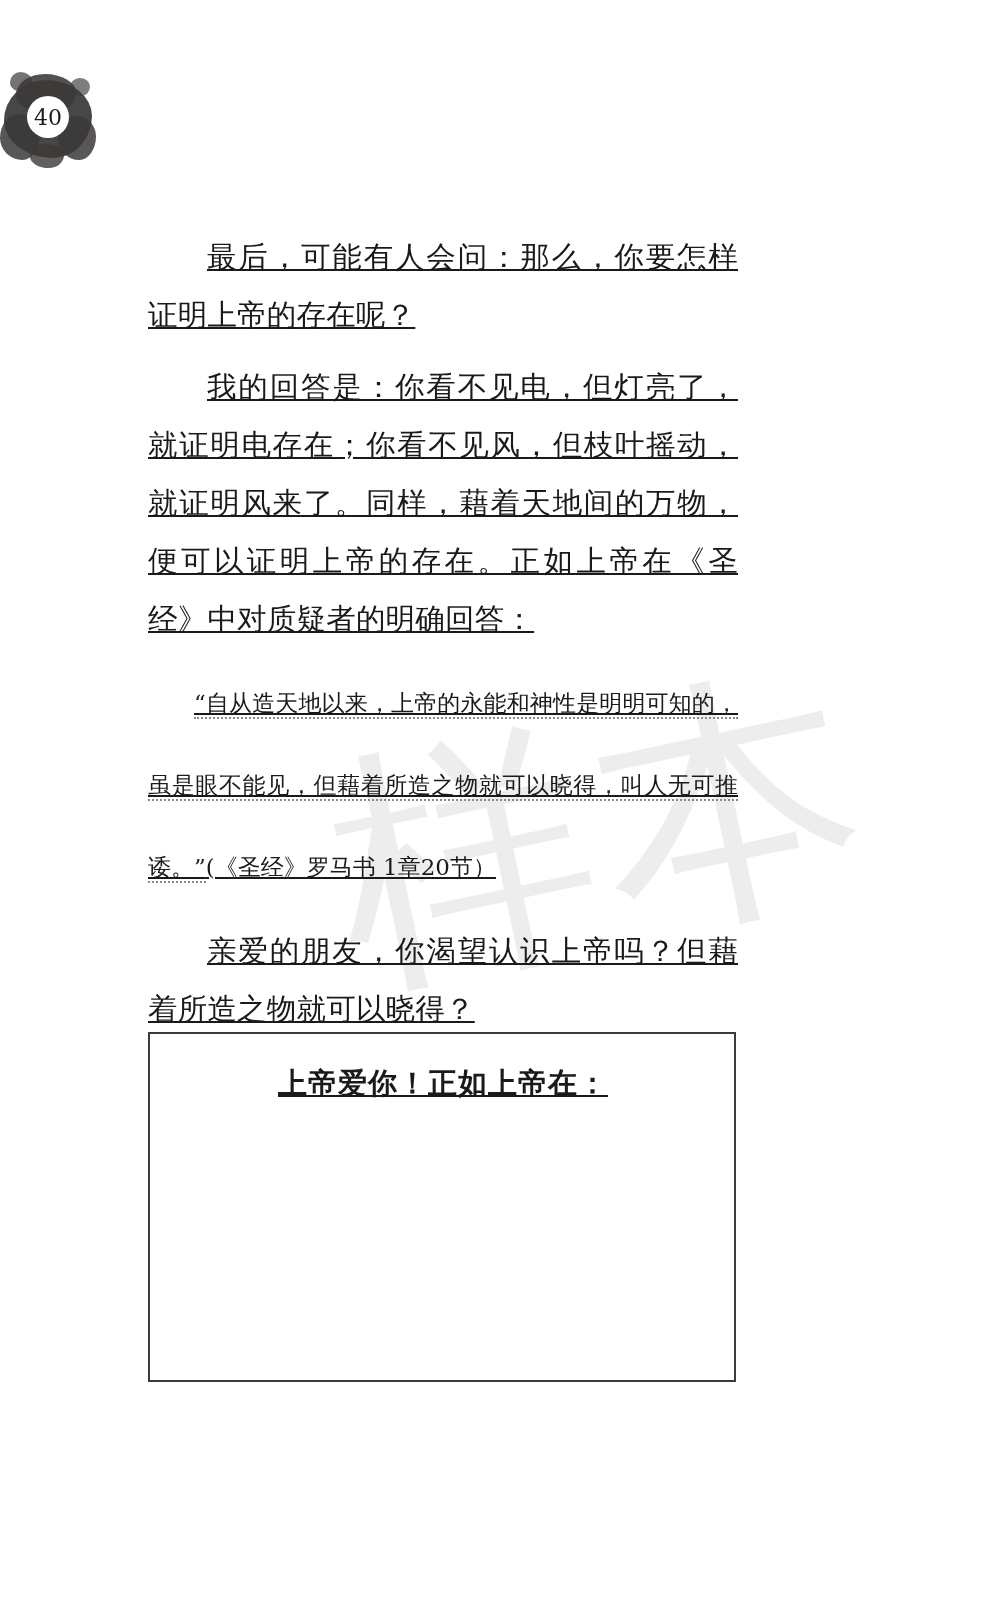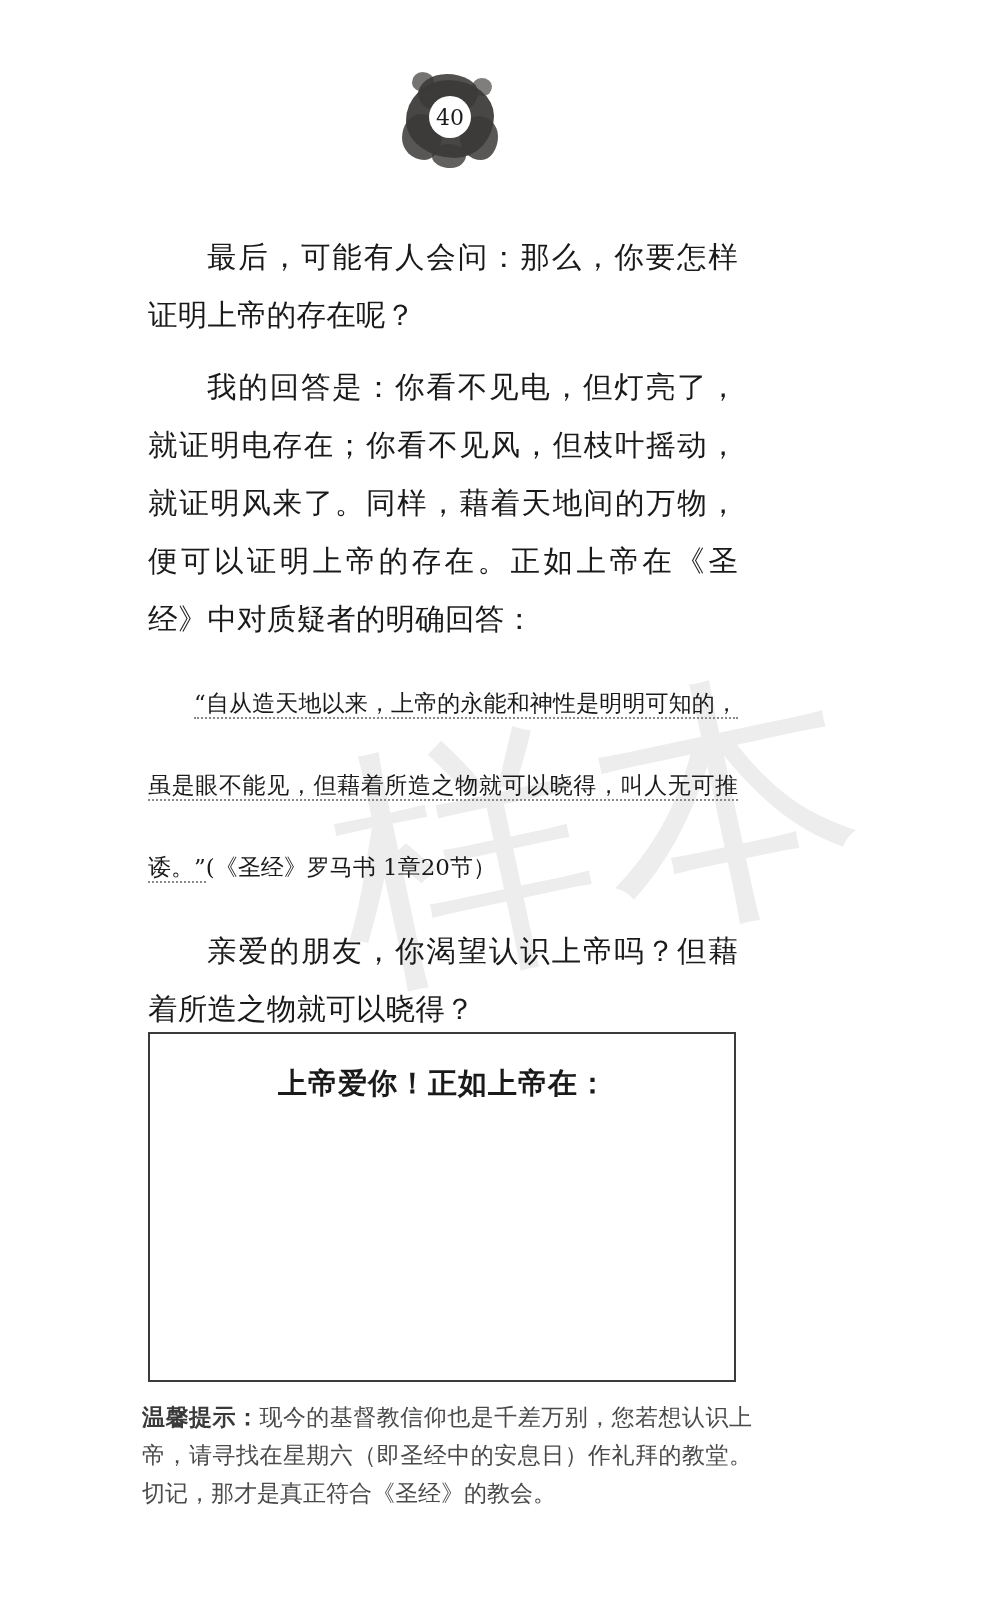--- a/index.html
+++ b/index.html
@@ -40,21 +40,21 @@
     white-space: nowrap;
   }
 
   
   .pagenum-wrap {
     position: absolute;
     top: 72px;
     left: 0;
     width: 900px;
     display: flex;
-    justify-content: center;
+    justify-content: flex-start;
     z-index: 2;
   }
   .pagenum-blot {
     position: relative;
     width: 96px;
     height: 100px;
   }
   .pagenum-blot .blot {
     position: absolute;
     background: #3c3a39;
@@ -92,20 +92,21 @@
     z-index: 3;
   }
 
   
   .content {
     position: absolute;
     left: 148px;
     top: 228px;
     width: 590px;
     z-index: 1;
+    text-decoration: underline;
   }
   p.para {
     margin: 0 0 14px 0;
     font-size: 29.5px;
     line-height: 58px;
     text-align: justify;
     text-justify: inter-ideograph;
     letter-spacing: 0.2px;
   }
   p.para.indent {
@@ -193,15 +194,14 @@
     <p class="quote"><span class="quote-underline">“自从造天地以来，上帝的永能和神性是明明可知的，虽是眼不能见，但藉着所造之物就可以晓得，叫人无可推诿。”</span><span>(《圣经》罗马书 1章20节）</span></p>
 
     <p class="para indent">亲爱的朋友，你渴望认识上帝吗？但藉着所造之物就可以晓得？</p>
 
     <p class="callout">上帝爱你！正如上帝在：</p>
 
   </div>
 
   <div class="contact-box"></div>
 
-  <div class="footnote"><span class="label">温馨提示：</span><span>现今的基督教信仰也是千差万别，您若想认识上帝，请寻找在星期六（即圣经中的安息日）作礼拜的教堂。切记，那才是真正符合《圣经》的教会。</span></div>
 
 </div>
 
 </body></html>

